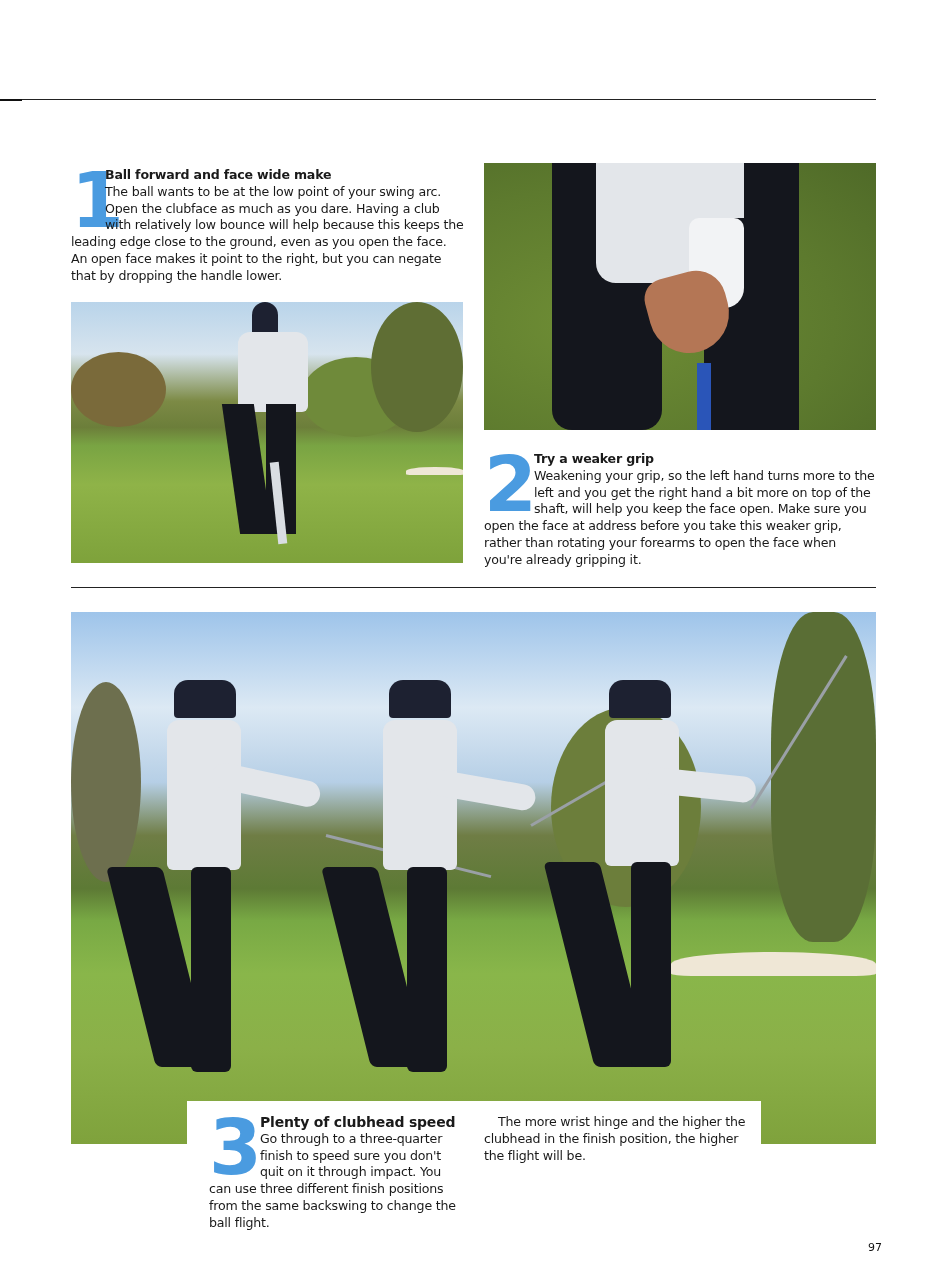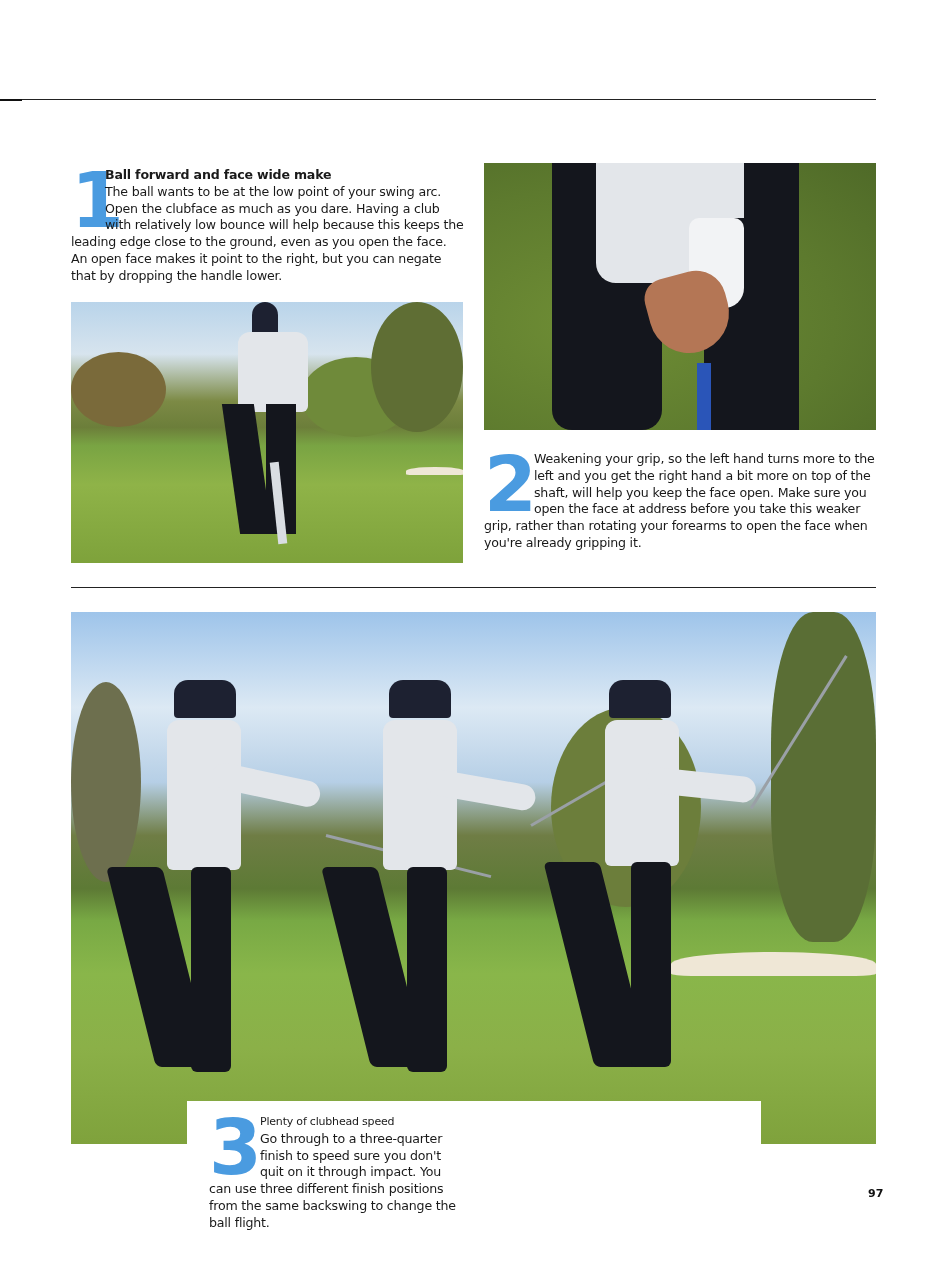--- a/index.html
+++ b/index.html
@@ -39,25 +39,25 @@
   .torso { background: #e3e6ea; position: absolute; border-radius: 12px 12px 6px 6px; }
   .pants { background: #14161d; position: absolute; }
   .shaft { position: absolute; background: #9aa0a6; height: 3px; transform-origin: left center; }
   .grip { position: absolute; background: #2a55b8; }
   .bunker { position: absolute; background: #efe7d6; border-radius: 50% 50% 10% 10%; }
   .tree { position: absolute; border-radius: 50%; }
 
   #textbox3 { position: absolute; left: 187px; top: 1101px; width: 574px; height: 118px; background: #fff; }
   #step3 { position: absolute; left: 22px; top: 13px; width: 252px; font-size: 12.6px; line-height: 16.8px; letter-spacing: -0.2px; }
   #step3 .num { float: left; font-weight: bold; color: #4a9be0; font-size: 76px; line-height: 60px; height: 60px; width: 48px; margin-right: 3px; margin-top: 4px; letter-spacing: -4px; }
-  #step3 h3 { font-size: 11px; font-weight: normal; line-height: 16.8px; }
+  #step3 h3 { font-size: 14px; font-weight: bold; line-height: 16.8px; }
   #col2 { position: absolute; left: 297px; top: 13px; width: 265px; font-size: 12.6px; line-height: 16.8px; letter-spacing: -0.2px; }
   #col2 p { text-indent: 14px; }
 
-  #page-number { position: absolute; left: 868px; top: 1187px; font-size: 11px; font-weight: bold; color: #111; }
+  #page-number { position: absolute; left: 868px; top: 1241px; font-size: 11px; font-weight: normal; color: #111; }
 </style>
 </head>
 <body>
 
 <div class="rule rule-top"></div>
 <div class="rule-top-accent"></div>
 
 <div class="step" id="step1">
   <div class="num">1</div>
   <h3>Ball forward and face wide make</h3>
@@ -85,20 +85,21 @@
   <div class="torso" style="left:112px;top:0;width:105px;height:120px;border-radius:0 0 30px 20px;"></div>
   <div class="torso" style="left:200px;top:0;width:60px;height:55px;border-radius:0;"></div>
   <div style="position:absolute;left:205px;top:55px;width:55px;height:90px;background:#f2f3f5;border-radius:10px 10px 20px 20px;"></div>
   <div style="position:absolute;left:165px;top:110px;width:80px;height:80px;background:#b47655;border-radius:20px 30px 40px 40px;transform:rotate(-15deg);"></div>
   <div class="grip" style="left:213px;top:200px;width:14px;height:67px;"></div>
 
 </div>
 
 <div class="step" id="step2">
   <div class="num">2</div>
+  <h3>Try a weaker grip</h3>
   <p>Weakening your grip, so the left hand turns more to the left and you get the right hand a bit more on top of the shaft, will help you keep the face open. Make sure you open the face at address before you take this weaker grip, rather than rotating your forearms to open the face when you're already gripping it.</p>
 </div>
 
 <div class="rule rule-mid"></div>
 
 <div class="photo" id="photo3">
   <div class="tree" style="left:0;top:70px;width:70px;height:200px;background:#6d6f4e;"></div>
   <div class="tree" style="left:480px;top:95px;width:150px;height:200px;background:#6c7e3b;"></div>
   <div class="tree" style="left:700px;top:0;width:105px;height:330px;background:#5a6e35;border-radius:40%;"></div>
   <div class="bunker" style="left:600px;top:340px;width:205px;height:24px;"></div>
@@ -131,16 +132,17 @@
   </div>
 </div>
 
 <div id="textbox3">
   <div id="step3">
     <div class="num">3</div>
     <h3>Plenty of clubhead speed</h3>
     <p style="display:inline;">Go through to a three-quarter finish to speed sure you don't quit on it through impact. You can use three different finish positions from the same backswing to change the ball flight.</p>
   </div>
   <div id="col2">
+    <p>The more wrist hinge and the higher the clubhead in the finish position, the higher the flight will be.</p>
   </div>
 </div>
 
 <div id="page-number">97</div>
 
 </body></html>

